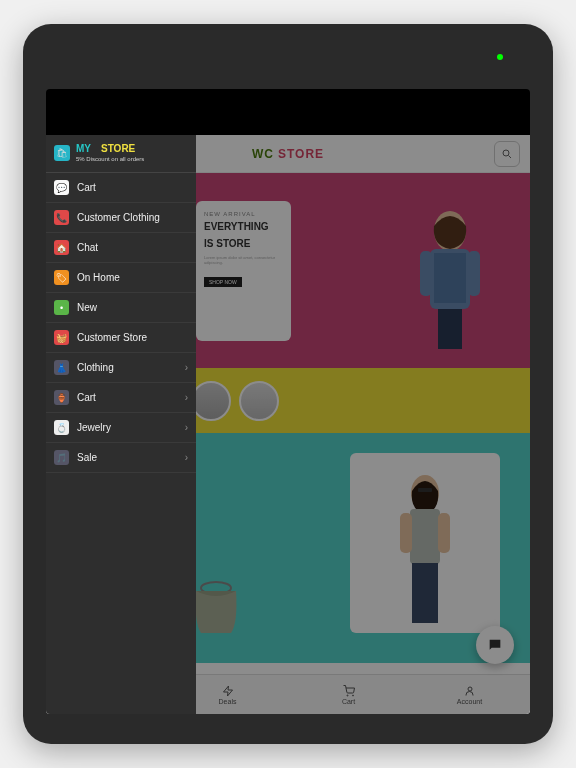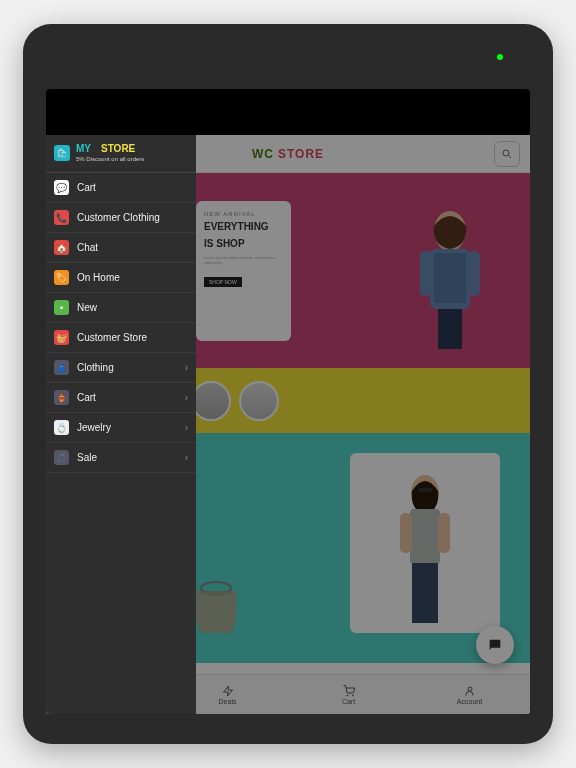--- a/index.html
+++ b/index.html
@@ -243,21 +243,21 @@
                 <line x1="15" y1="15" x2="20" y2="20"></line>
               </svg>
           </div>
         </div>
 
         <div class="body-scroll">
           <div class="banner-pink">
             <div class="banner-card">
               <div class="tag">NEW ARRIVAL</div>
               <div class="big">EVERYTHING</div>
-              <div class="big">IS SHOP</div>
+              <div class="big">IS STORE</div>
               <div class="small">Lorem ipsum dolor sit amet, consectetur adipiscing.</div>
               <span class="shop">SHOP NOW</span>
             </div>
             <svg class="model-svg" viewBox="0 0 120 160">
               <rect x="0" y="0" width="120" height="160" fill="#c94577"></rect>
               <ellipse cx="60" cy="40" rx="16" ry="20" fill="#e8c4a0"></ellipse>
               <path d="M 44 35 Q 60 15 76 35 Q 78 55 60 58 Q 42 55 44 35" fill="#5a3820"></path>
               <rect x="40" y="58" width="40" height="60" rx="6" fill="#6a8bb5"></rect>
               <rect x="44" y="62" width="32" height="50" fill="#5478a5"></rect>
               <rect x="30" y="60" width="12" height="45" rx="5" fill="#6a8bb5"></rect>

